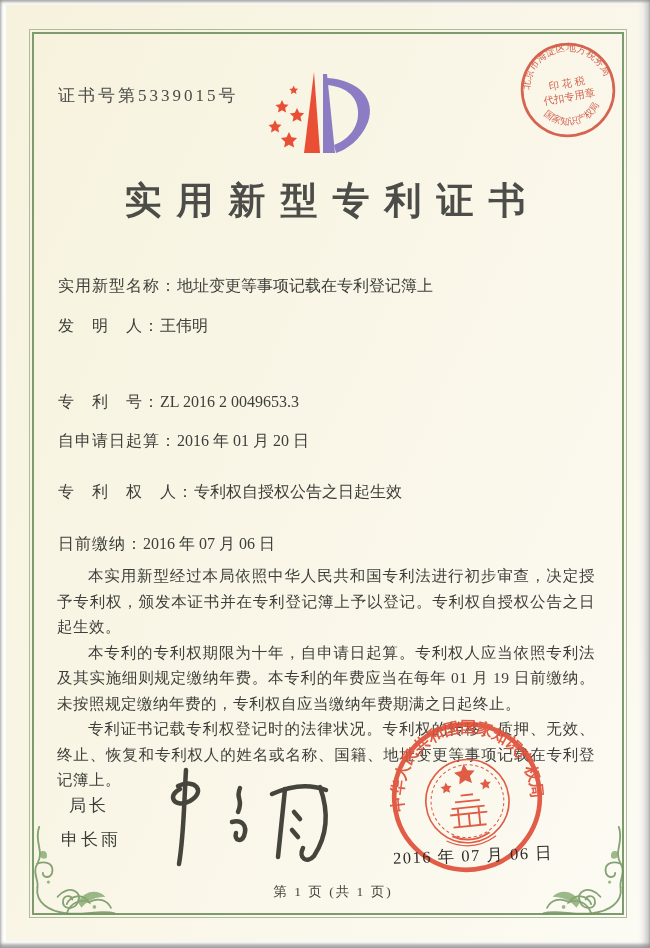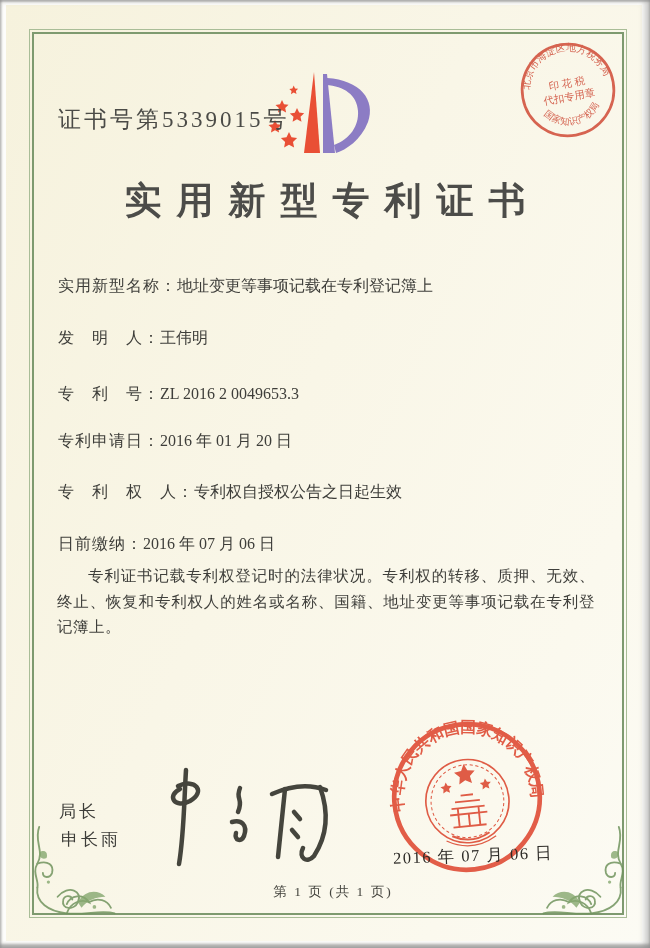--- a/index.html
+++ b/index.html
@@ -19,41 +19,41 @@
   }
   .frame-outer{
     position:absolute;left:29px;top:29px;width:598px;height:889px;
     border:1px solid #a9bd97;box-sizing:border-box;
   }
   .frame-inner{
     position:absolute;left:2px;top:2px;right:2px;bottom:2px;
     border:2px solid #7e9a6f;box-sizing:border-box;
   }
   .cert-no{
-    position:absolute;left:58px;top:84px;font-size:23px;color:#4b4b47;
-    letter-spacing:3px;z-index:5;margin-top:20px;
+    position:absolute;left:58px;top:84px;font-size:17px;color:#4b4b47;
+    letter-spacing:3px;z-index:5;
   }
   .logo{position:absolute;left:264px;top:64px;width:120px;height:100px;z-index:4;}
   .tax-seal{position:absolute;left:518px;top:40px;width:100px;height:100px;z-index:20;
     transform:rotate(-10deg);opacity:.88;}
   .title{
     position:absolute;left:0;right:0;top:176px;text-align:center;
     font-size:37px;font-weight:600;color:#4c4c49;letter-spacing:15px;padding-left:15px;
     z-index:5;
   }
   .fields{position:absolute;left:58px;top:268px;width:520px;z-index:5;}
   .field-row{position:absolute;left:0;font-size:16px;color:#3e3e3a;white-space:nowrap;}
   .field-row .lbl{letter-spacing:1px;margin-top:46px;}
   .paras{
     position:absolute;left:57px;top:563px;width:538px;z-index:5;
     font-size:15.5px;line-height:25.5px;color:#3f3f3b;text-align:justify;
   }
   .paras p{margin:0;text-indent:2em;letter-spacing:.5px;}
   .sig-label{position:absolute;font-size:17px;color:#3e3e3a;letter-spacing:3px;z-index:5;}
-  .sig-title{left:59px;top:794px;margin-top:6px;}
+  .sig-title{left:69px;top:794px;}
   .sig-name{left:61px;top:828px;text-align:center;}
   .signature{position:absolute;left:148px;top:762px;width:200px;height:110px;z-index:6;}
   .office-seal{position:absolute;left:388px;top:718px;width:158px;height:158px;z-index:18;
     transform:rotate(-6deg);opacity:.92;}
   .issue-date{
     position:absolute;left:393px;top:845px;font-size:16.5px;color:#2e2c28;
     letter-spacing:1.5px;z-index:25;transform:rotate(-2deg);
   }
   .footer{
     position:absolute;left:0;right:0;top:883px;text-align:center;
@@ -135,28 +135,30 @@
     <textPath href="#taxBottom" startOffset="50%" text-anchor="middle">国家知识产权局</textPath>
   </text>
   <text x="48" y="45" text-anchor="middle" font-size="10" fill="#cf4f3b">印 花 税</text>
   <text x="48" y="58" text-anchor="middle" font-size="10" fill="#cf4f3b">代扣专用章</text>
 </svg>
 
 <div class="title">实用新型专利证书</div>
 
 <div class="fields">
   <div class="field-row" style="top:8px"><span class="lbl">实用新型名称：</span><span class="val">地址变更等事项记载在专利登记簿上</span></div>
-  <div class="field-row" style="top:60px"><span class="lbl">发　明　人：</span><span class="val">王伟明</span></div>
-  <div class="field-row" style="top:116px"><span class="lbl">专　利　号：</span><span class="val">ZL 2016 2 0049653.3</span></div>
-  <div class="field-row" style="top:163px"><span class="lbl">专利申请日：</span><span class="val">2016 年 01 月 20 日</span></div>
+  <div class="field-row" style="top:48px"><span class="lbl">发　明　人：</span><span class="val">王伟明</span></div>
+  <div class="field-row" style="top:124px"><span class="lbl">专　利　号：</span><span class="val">ZL 2016 2 0049653.3</span></div>
+  <div class="field-row" style="top:163px"><span class="lbl">自申请日起算：</span><span class="val">2016 年 01 月 20 日</span></div>
   <div class="field-row" style="top:214px"><span class="lbl">专　利　权　人：</span><span class="val">专利权自授权公告之日起生效</span></div>
   <div class="field-row" style="top:266px"><span class="lbl">日前缴纳：</span><span class="val">2016 年 07 月 06 日</span></div>
 </div>
 
 <div class="paras">
+  <p>本实用新型经过本局依照中华人民共和国专利法进行初步审查，决定授予专利权，颁发本证书并在专利登记簿上予以登记。专利权自授权公告之日起生效。</p>
+  <p>本专利的专利权期限为十年，自申请日起算。专利权人应当依照专利法及其实施细则规定缴纳年费。本专利的年费应当在每年 01 月 19 日前缴纳。未按照规定缴纳年费的，专利权自应当缴纳年费期满之日起终止。</p>
   <p>专利证书记载专利权登记时的法律状况。专利权的转移、质押、无效、终止、恢复和专利权人的姓名或名称、国籍、地址变更等事项记载在专利登记簿上。</p>
 </div>
 
 <div class="sig-label sig-title">局长</div>
 <div class="sig-label sig-name">申长雨</div>
 
 <svg class="signature" viewBox="0 0 200 110">
   <g fill="none" stroke="#45453d" stroke-width="4.5" stroke-linecap="round" stroke-linejoin="round">
     <path d="M30,24 C48,16 58,30 42,39 C27,47 18,34 32,27"></path>
     <path d="M38,8 C36,40 36,72 31,102"></path>

